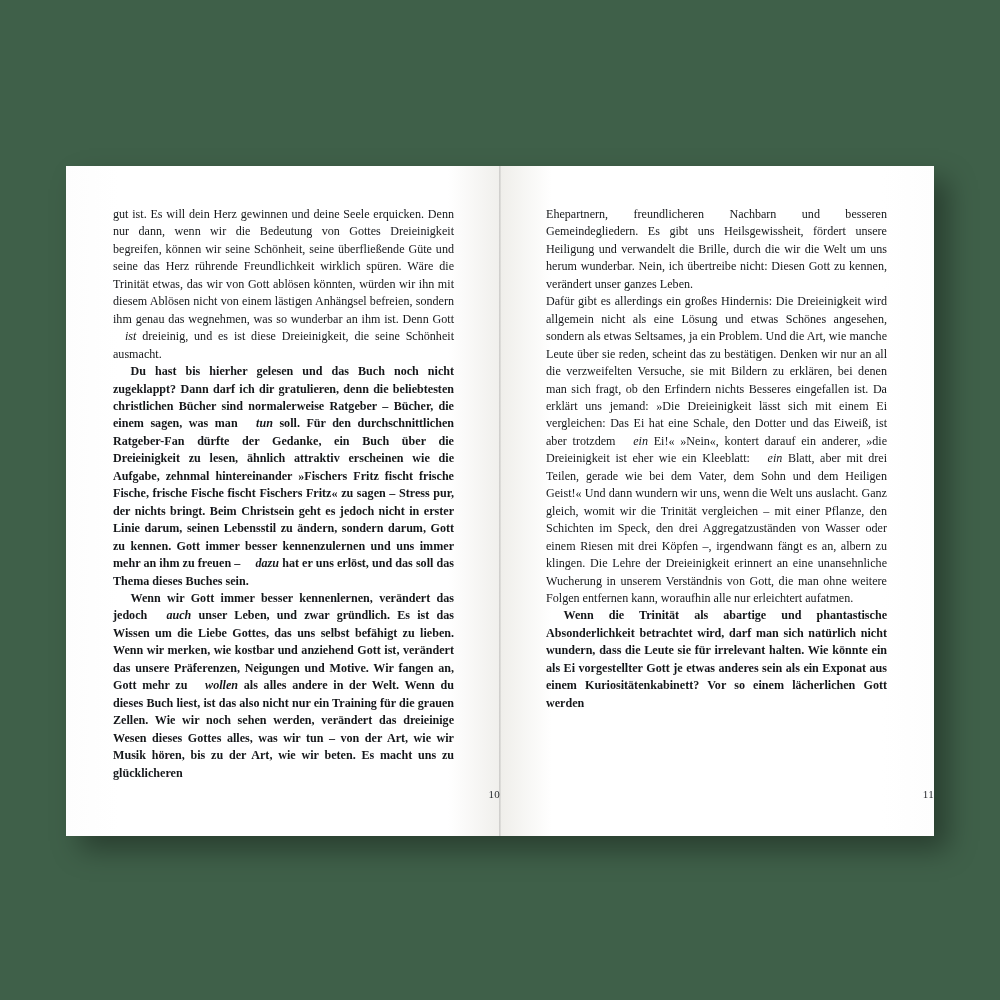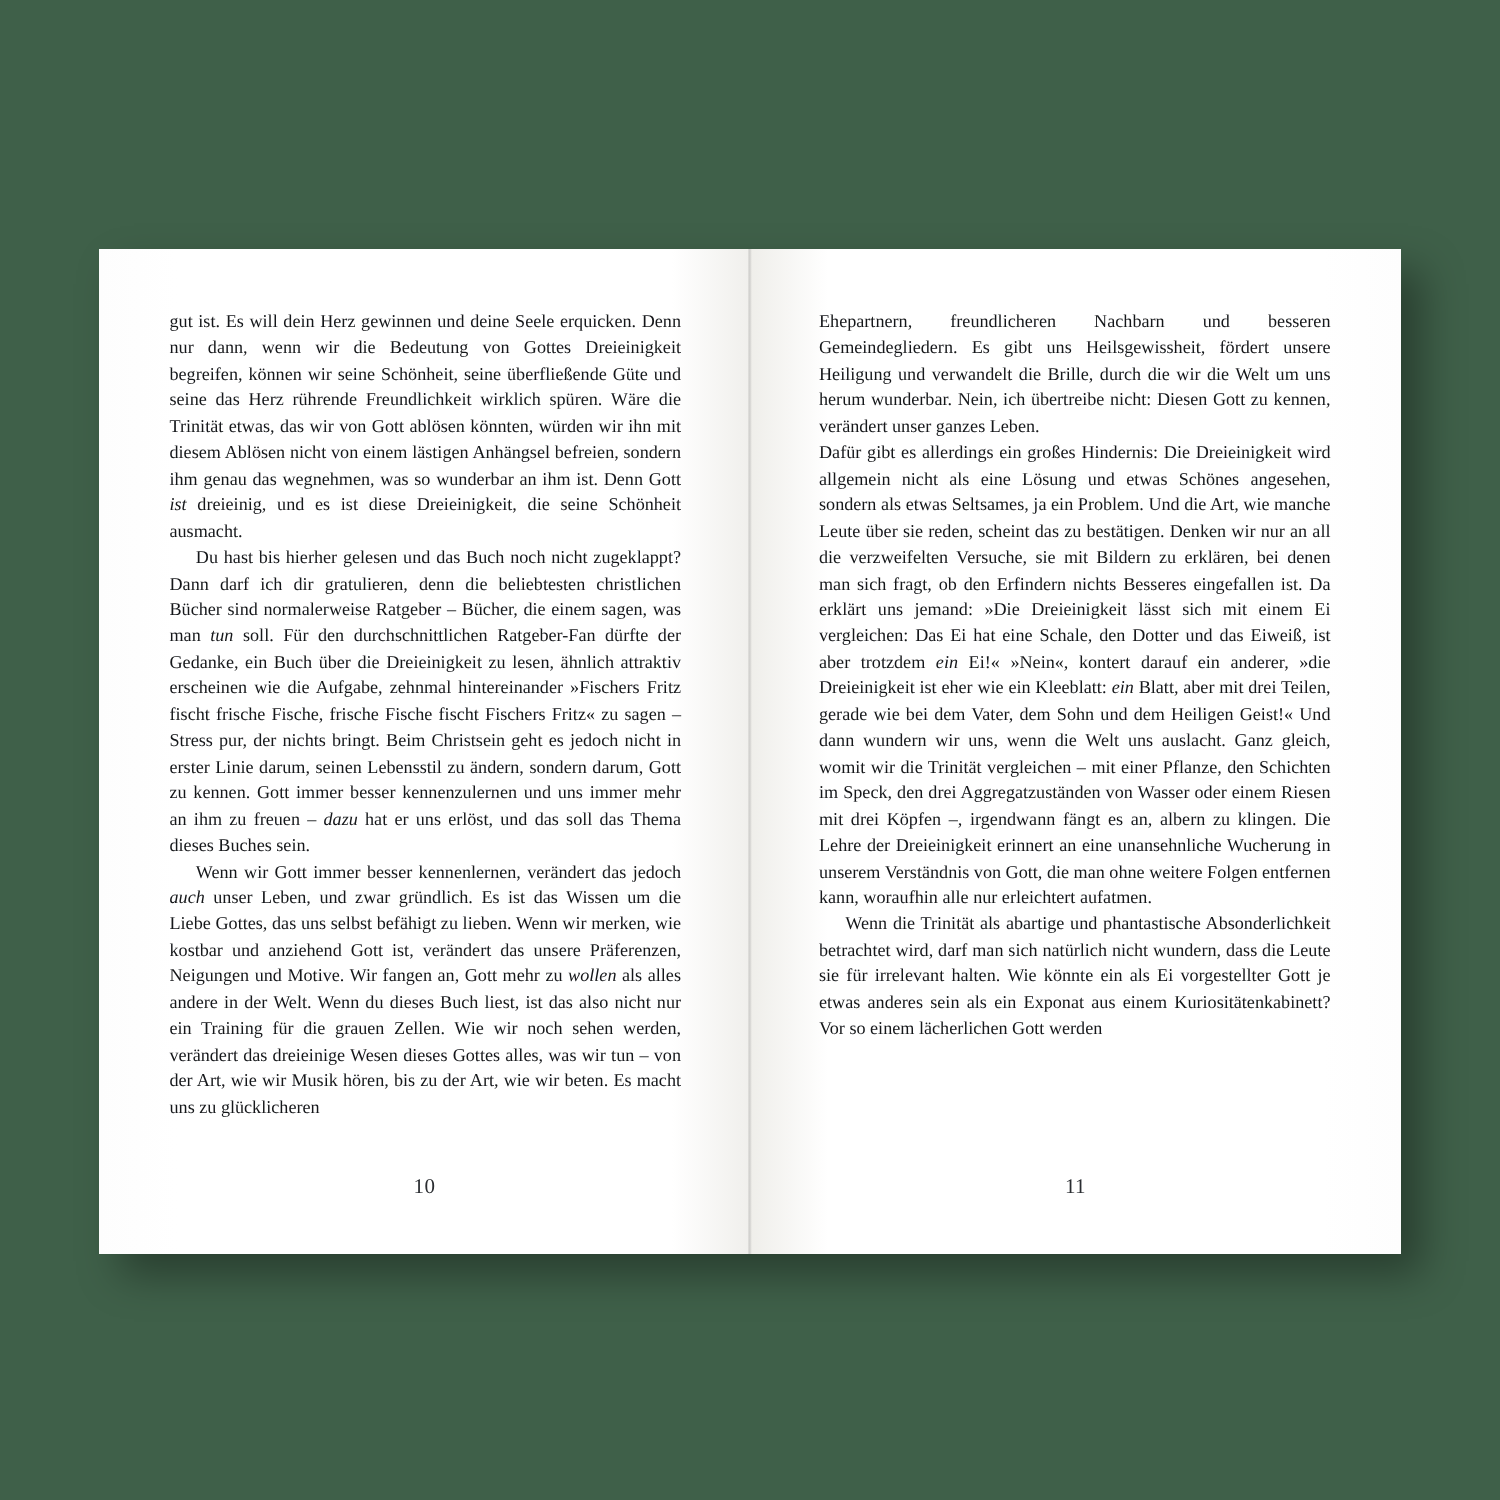--- a/index.html
+++ b/index.html
@@ -58,40 +58,42 @@
     text-align: justify;
     color: #15171a;
     hyphens: auto;
     -webkit-hyphens: auto;
   }
   .textblock p {
     margin: 0;
   }
   .textblock p.indent {
     text-indent: 1.45em;
+    font-weight: bold;
   }
   .heading {
     font-size: 12.3px;
     font-weight: bold;
     margin: 17px 0 9px 0;
     line-height: 17.45px;
     color: #0e1012;
   }
   .folio {
     position: absolute;
     bottom: 36px;
     width: 100%;
     left: 0;
-    text-align: center;
-    font-size: 14px;
+    text-align: right;
+    font-size: 11px;
     color: #2a2d31;
     letter-spacing: 0.3px;
   }
   em {
     font-style: italic;
+    margin-left: 12px;
   }
 </style>
 </head>
 <body>
 
 <div class="stage">
   <div class="book">
 
     <div class="page left">
       <div class="textblock">

